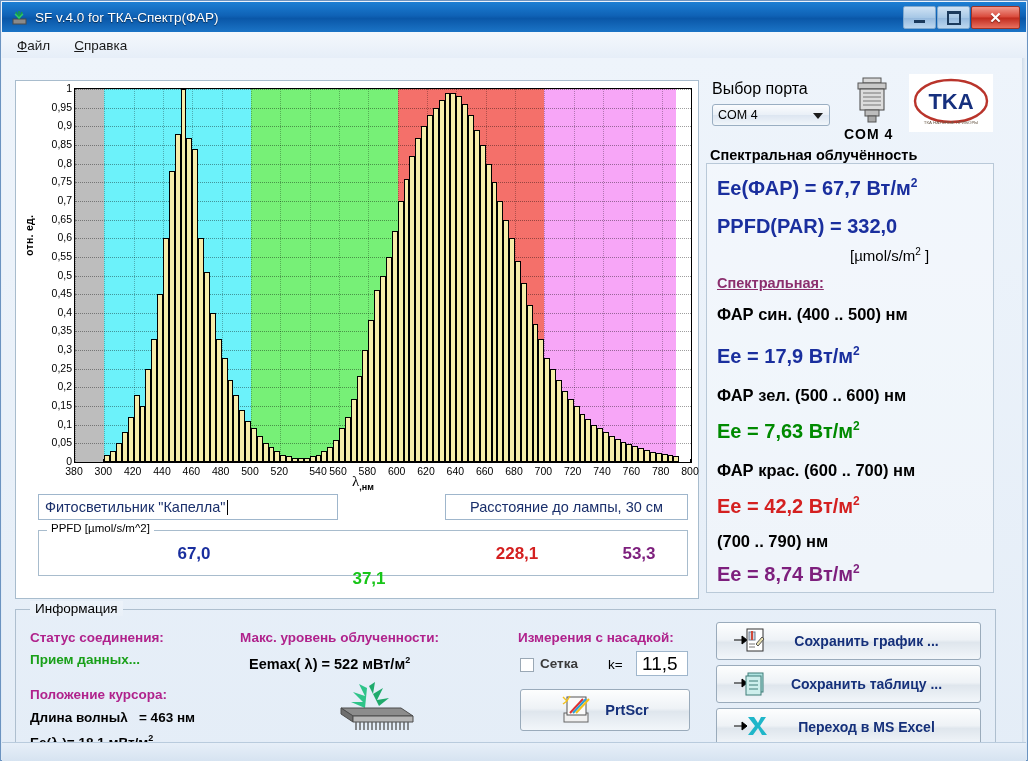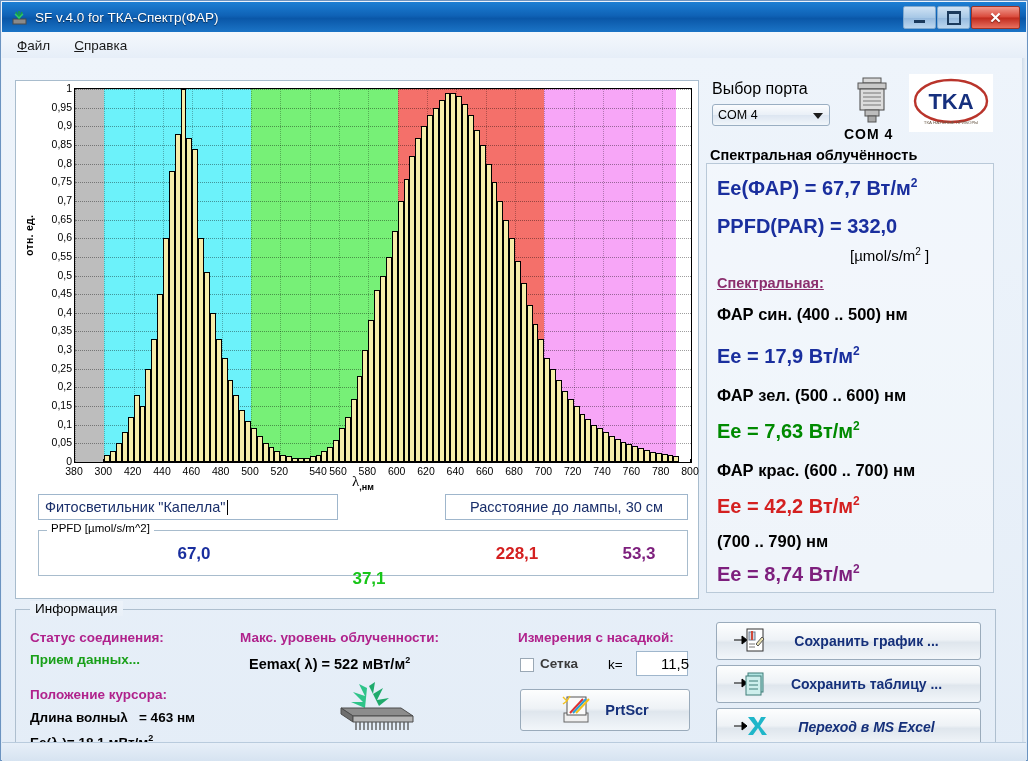--- a/index.html
+++ b/index.html
@@ -166,21 +166,21 @@
   .lbl-green{font-size:13.5px;font-weight:bold;color:#19a019;white-space:nowrap;position:absolute;}
   .lbl-black{font-size:13.5px;font-weight:bold;color:#000;white-space:nowrap;position:absolute;}
   .lbl-black sup{font-size:9px;}
   .chip-img{position:absolute;left:305px;top:72px;width:100px;height:52px;}
   .checkbox{
     position:absolute;width:14px;height:14px;background:#fff;
     border:1px solid #9aa8b5;box-sizing:border-box;
   }
   .kfield{
     position:absolute;background:#fff;border:1px solid #9fb6cc;box-sizing:border-box;
-    font-size:15px;color:#000;display:flex;align-items:center;padding-left:24px;
+    font-size:19px;color:#000;display:flex;align-items:center;padding-left:5px;
   }
   .btn{
     position:absolute;box-sizing:border-box;
     background:linear-gradient(180deg,#fdfefe 0%,#eef2f6 46%,#dfe6ed 54%,#f2f6fa 100%);
     border:1px solid #9aabbb;border-radius:3px;
     display:flex;align-items:center;
     font-size:14px;font-weight:bold;color:#15307a;
   }
   .btn .lab{flex:1;text-align:center;padding-right:14px;}
   .btn-icon{width:34px;height:30px;margin-left:16px;position:relative;flex:none;}
@@ -616,21 +616,21 @@
             <rect x="15" y="4" width="15" height="19" fill="#aee3e0" stroke="#3f7c79"></rect>
             <rect x="13" y="7" width="15" height="19" fill="#cdeeec" stroke="#3f7c79"></rect>
             <line x1="16" y1="12" x2="25" y2="12" stroke="#3f7c79"></line>
             <line x1="16" y1="16" x2="25" y2="16" stroke="#3f7c79"></line>
             <line x1="16" y1="20" x2="25" y2="20" stroke="#3f7c79"></line>
           </svg>
         </span>
         <span class="lab">Сохранить таблицу ...</span>
       </div>
 
-      <div class="btn" style="left:700px;top:98px;width:265px;height:38px;font-style:italic;">
+      <div class="btn" style="left:700px;top:98px;width:265px;height:38px;">
         <span class="btn-icon">
           <svg width="34" height="30" viewBox="0 0 34 30">
             <path d="M1 14 L9 14 M9 10 L9 18 L14 14 Z" fill="#000" stroke="#000"></path>
             <path d="M15 5 L22 14 L15 23 L20 23 L25 16 L29 23 L34 23 L27 14 L33 5 L28 5 L25 11 L21 5 Z" fill="#1fb6c9"></path>
           </svg>
         </span>
         <span class="lab">Переход в MS Excel</span>
       </div>
     </div>
   </div>

